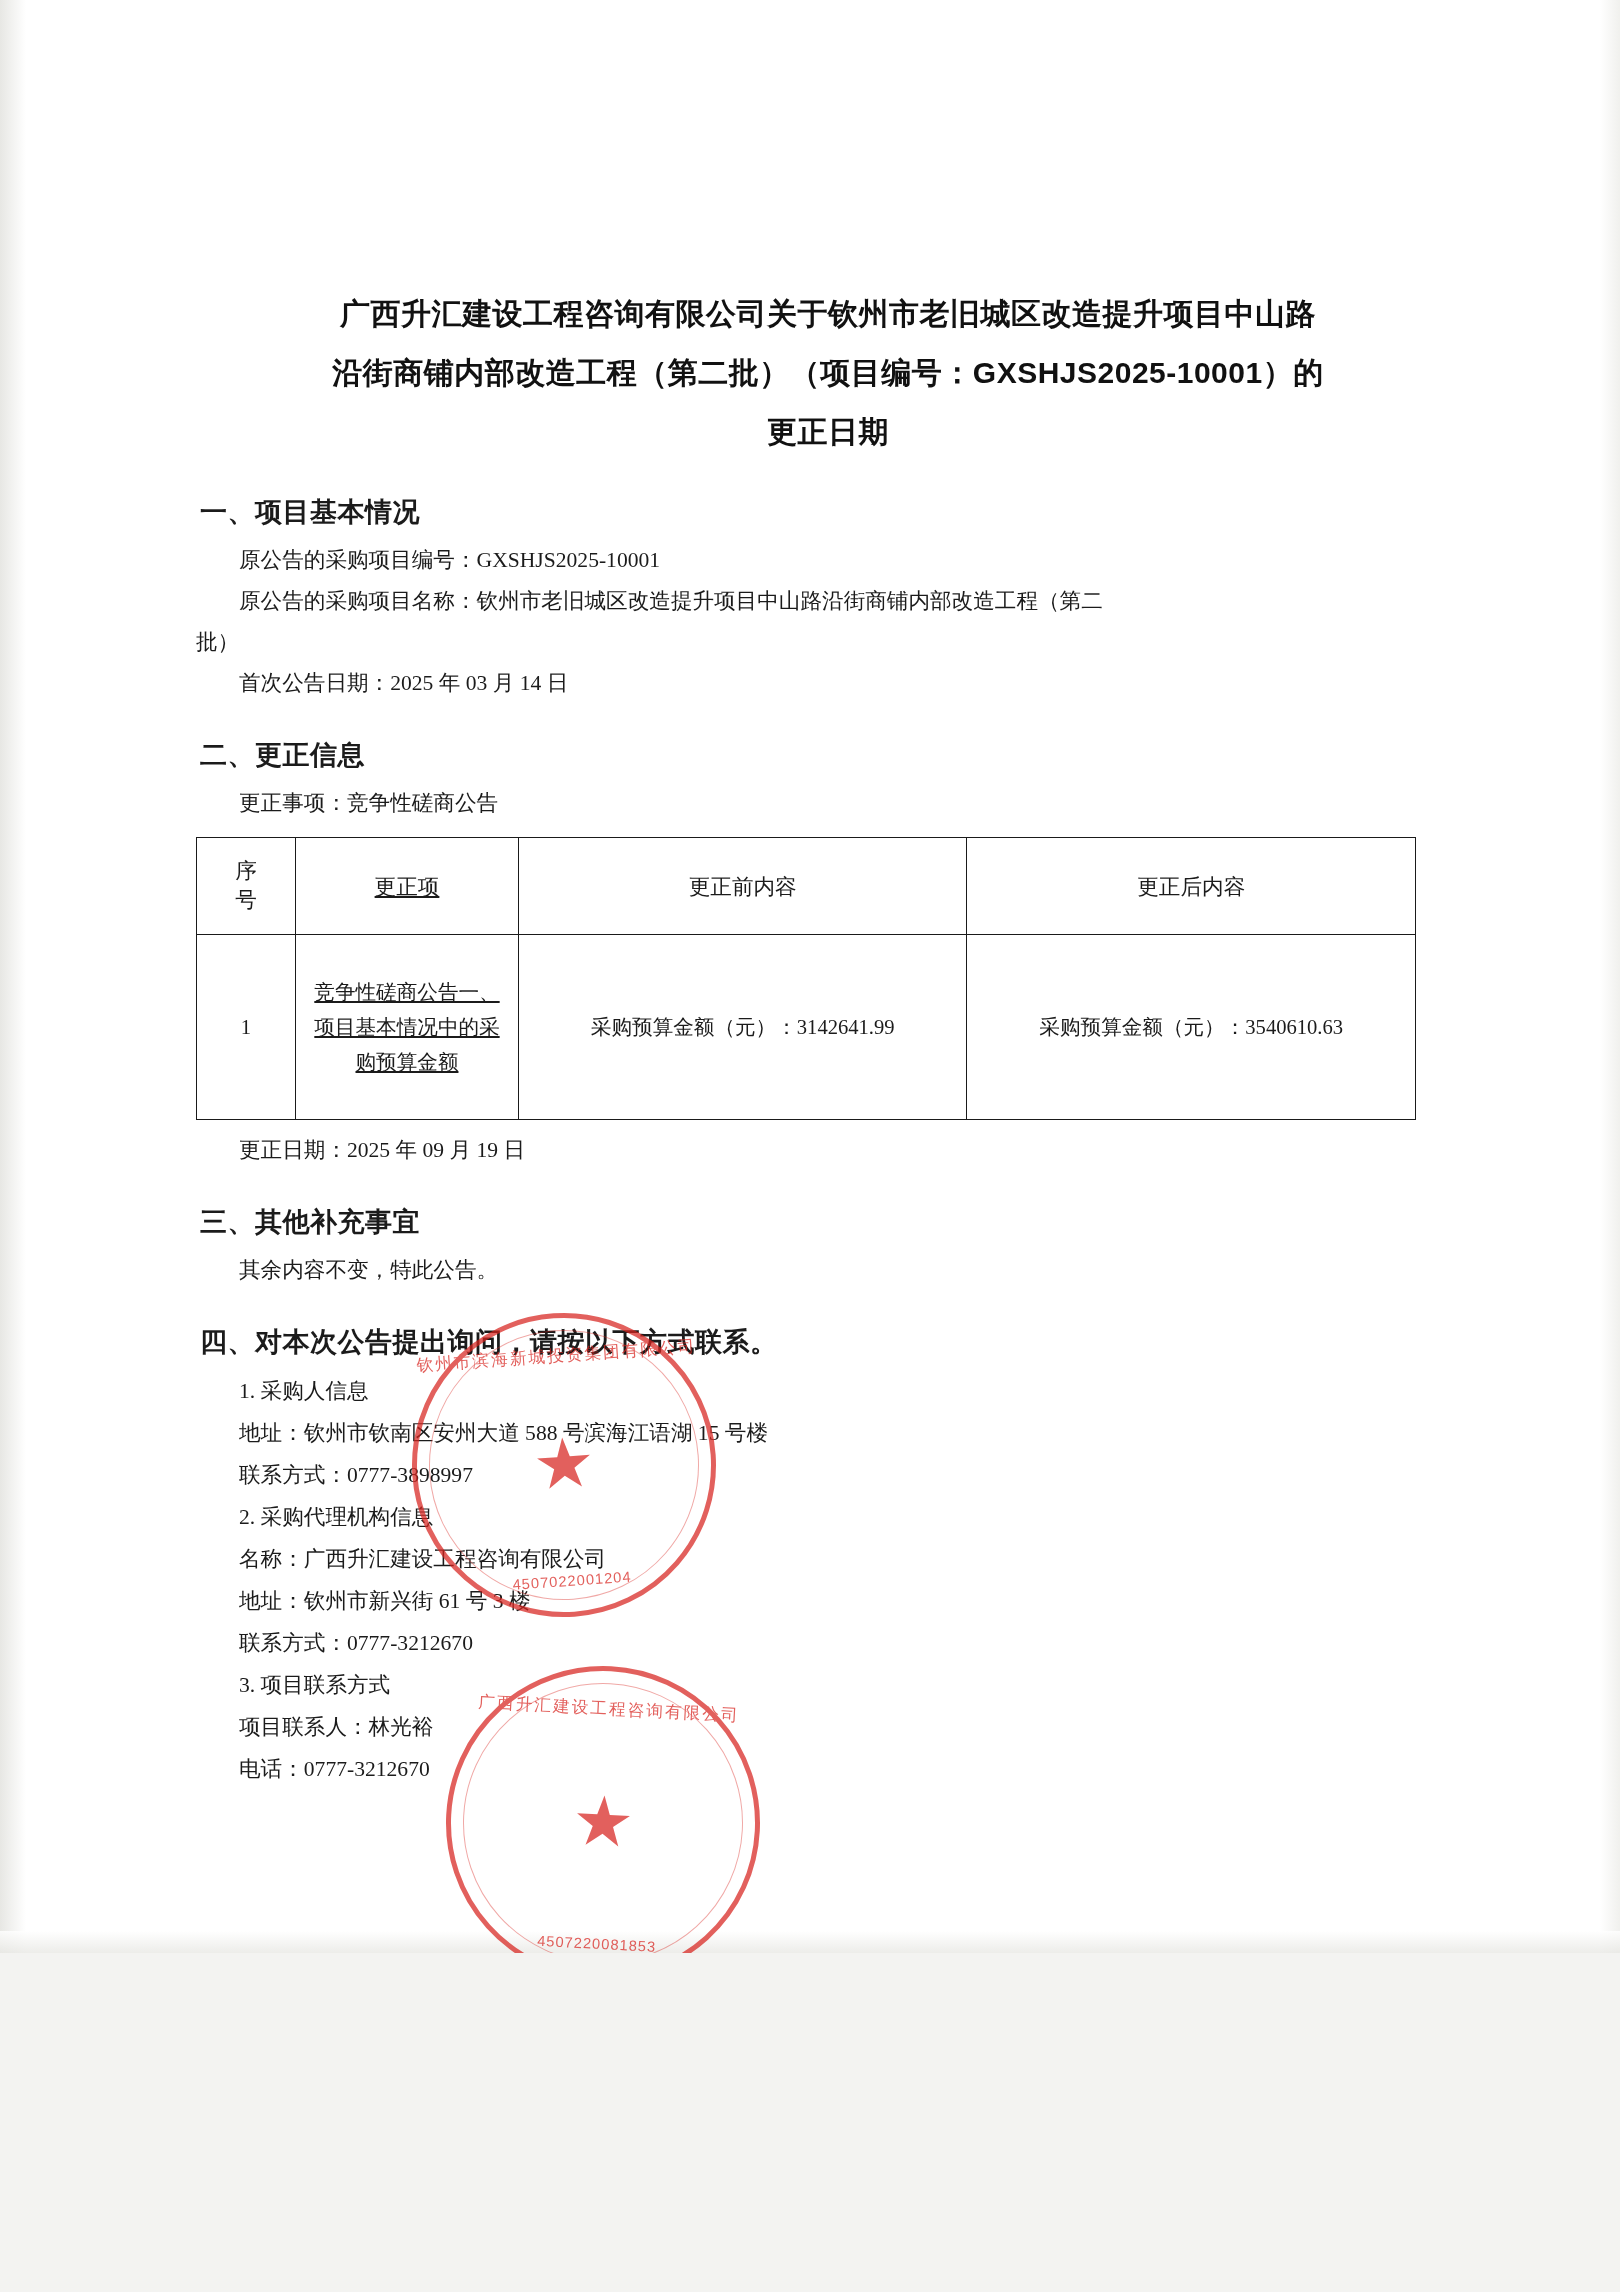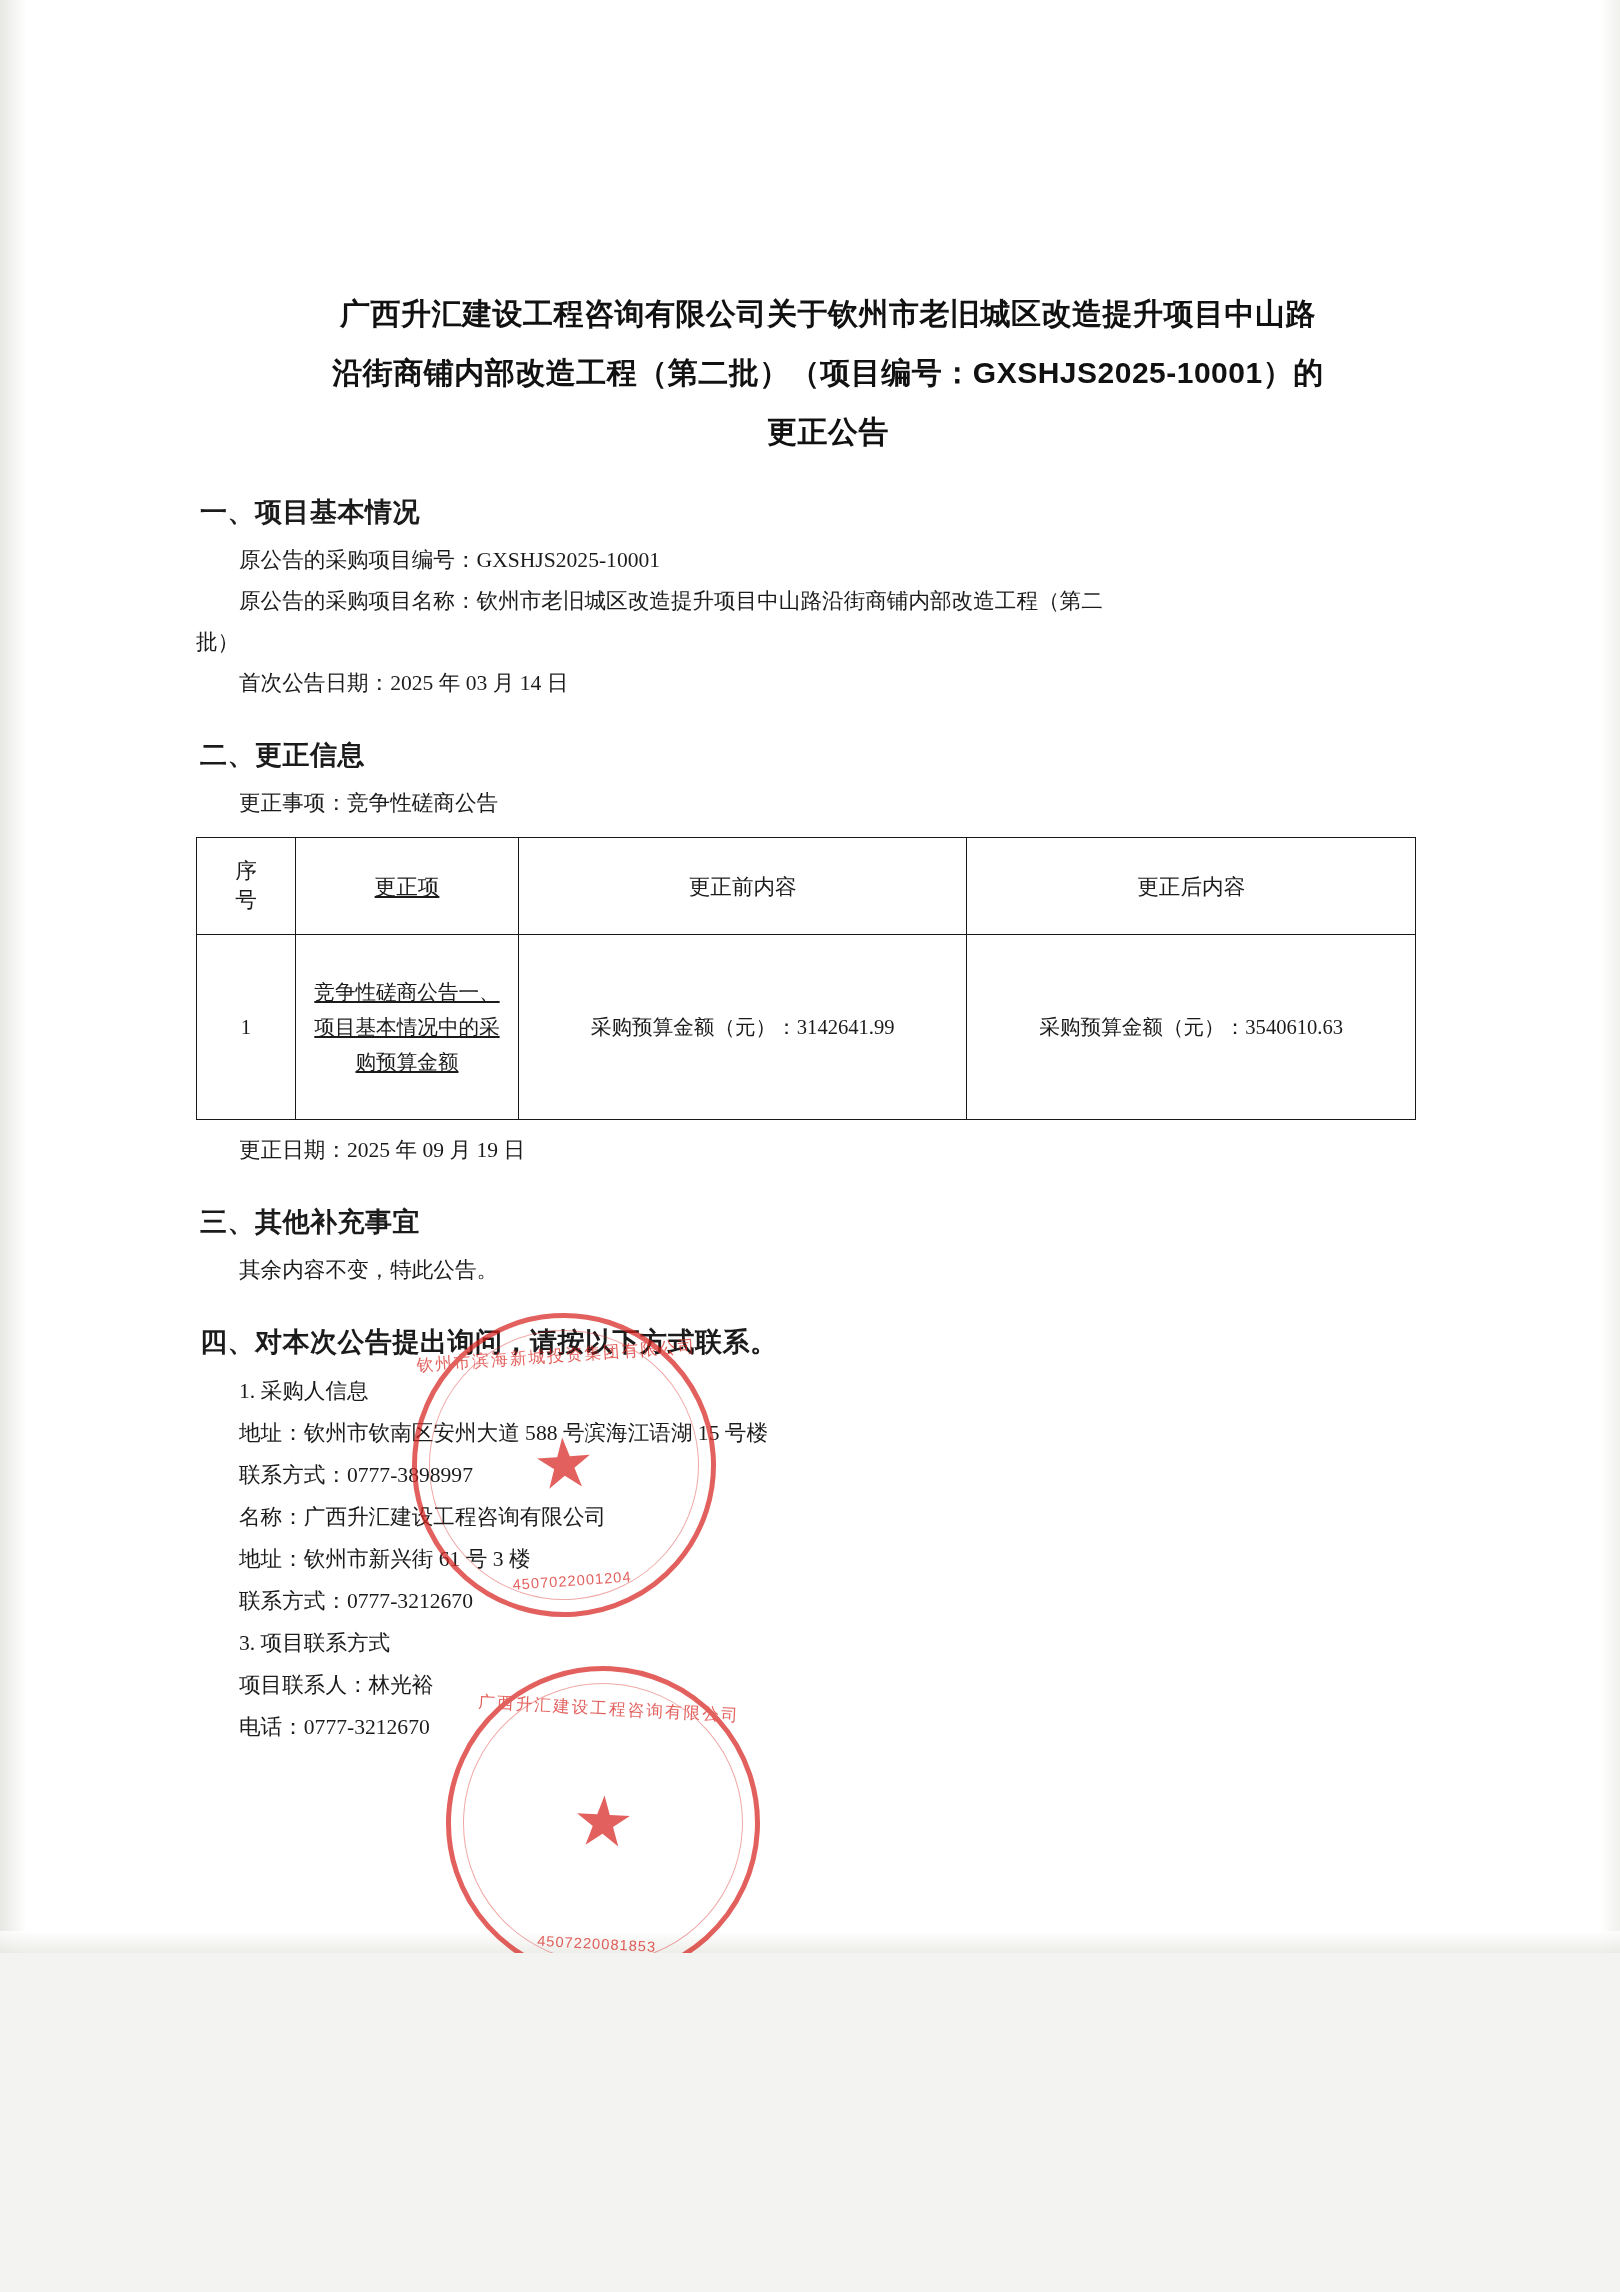--- a/index.html
+++ b/index.html
@@ -168,21 +168,21 @@
 <div class="page">
   <div class="scan-left-edge"></div>
   <div class="scan-right-edge"></div>
   <div class="scan-bottom-edge"></div>
 
   <div class="content">
 
     <div class="title">
       <span class="ln l1">广西升汇建设工程咨询有限公司关于钦州市老旧城区改造提升项目中山路</span>
       <span class="ln l2">沿街商铺内部改造工程（第二批）（项目编号：GXSHJS2025-10001）的</span>
-      <span class="ln l3">更正公告</span>
+      <span class="ln l3">更正日期</span>
     </div>
 
     <div class="section-heading">一、项目基本情况</div>
     <div class="para">原公告的采购项目编号：GXSHJS2025-10001</div>
     <div class="para">原公告的采购项目名称：钦州市老旧城区改造提升项目中山路沿街商铺内部改造工程（第二</div>
     <div class="para noindent">批）</div>
     <div class="para">首次公告日期：2025 年 03 月 14 日</div>
 
     <div class="section-heading">二、更正信息</div>
     <div class="para">更正事项：竞争性磋商公告</div>
@@ -213,20 +213,21 @@
     <div class="para">更正日期：2025 年 09 月 19 日</div>
 
     <div class="section-heading">三、其他补充事宜</div>
     <div class="para">其余内容不变，特此公告。</div>
 
     <div class="section-heading">四、对本次公告提出询问，请按以下方式联系。</div>
     <div class="contact-block">
       <div class="contact-line">1. 采购人信息</div>
       <div class="contact-line">地址：钦州市钦南区安州大道 588 号滨海江语湖 15 号楼</div>
       <div class="contact-line">联系方式：0777-3898997</div>
+      <div class="contact-line">2. 采购代理机构信息</div>
       <div class="contact-line">名称：广西升汇建设工程咨询有限公司</div>
       <div class="contact-line">地址：钦州市新兴街 61 号 3 楼</div>
       <div class="contact-line">联系方式：0777-3212670</div>
       <div class="contact-line">3. 项目联系方式</div>
       <div class="contact-line">项目联系人：林光裕</div>
       <div class="contact-line">电话：0777-3212670</div>
     </div>
 
   </div>
 

